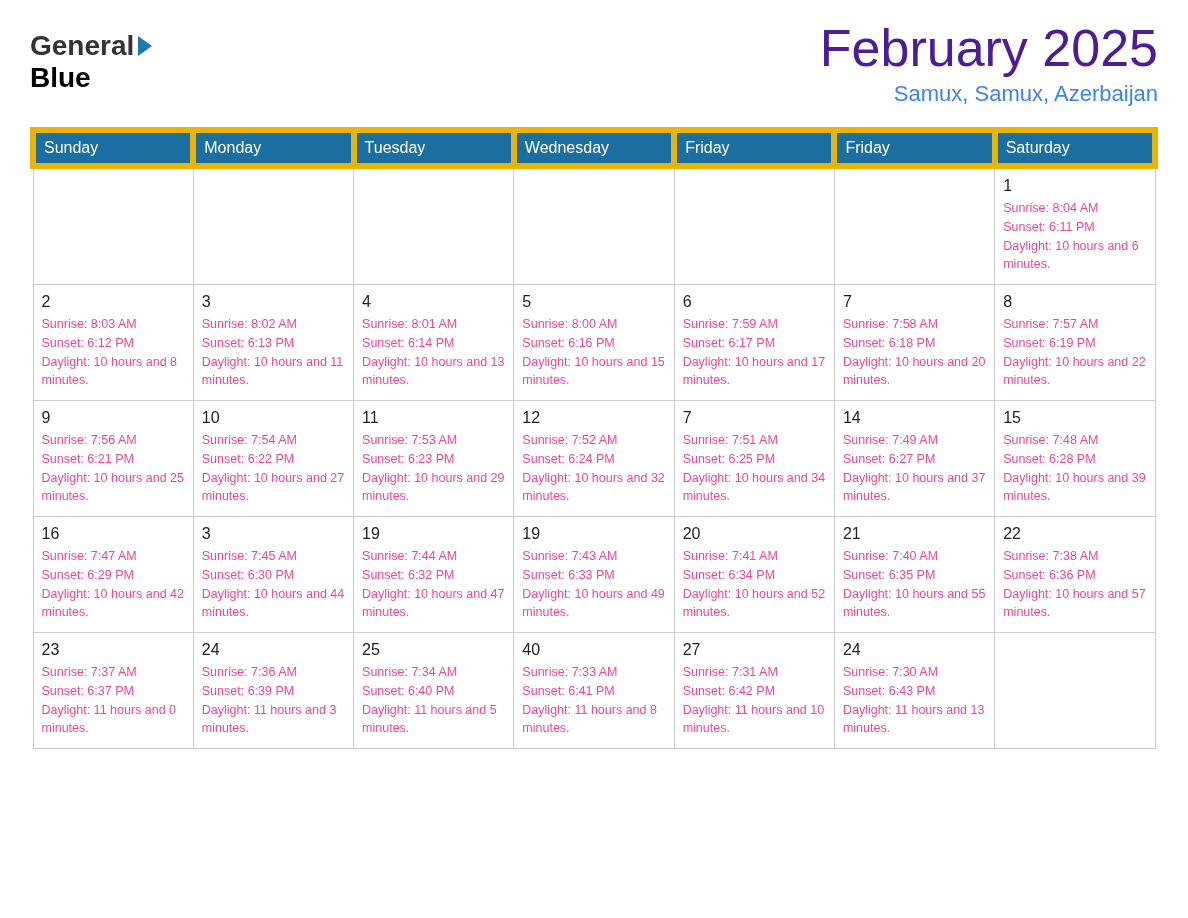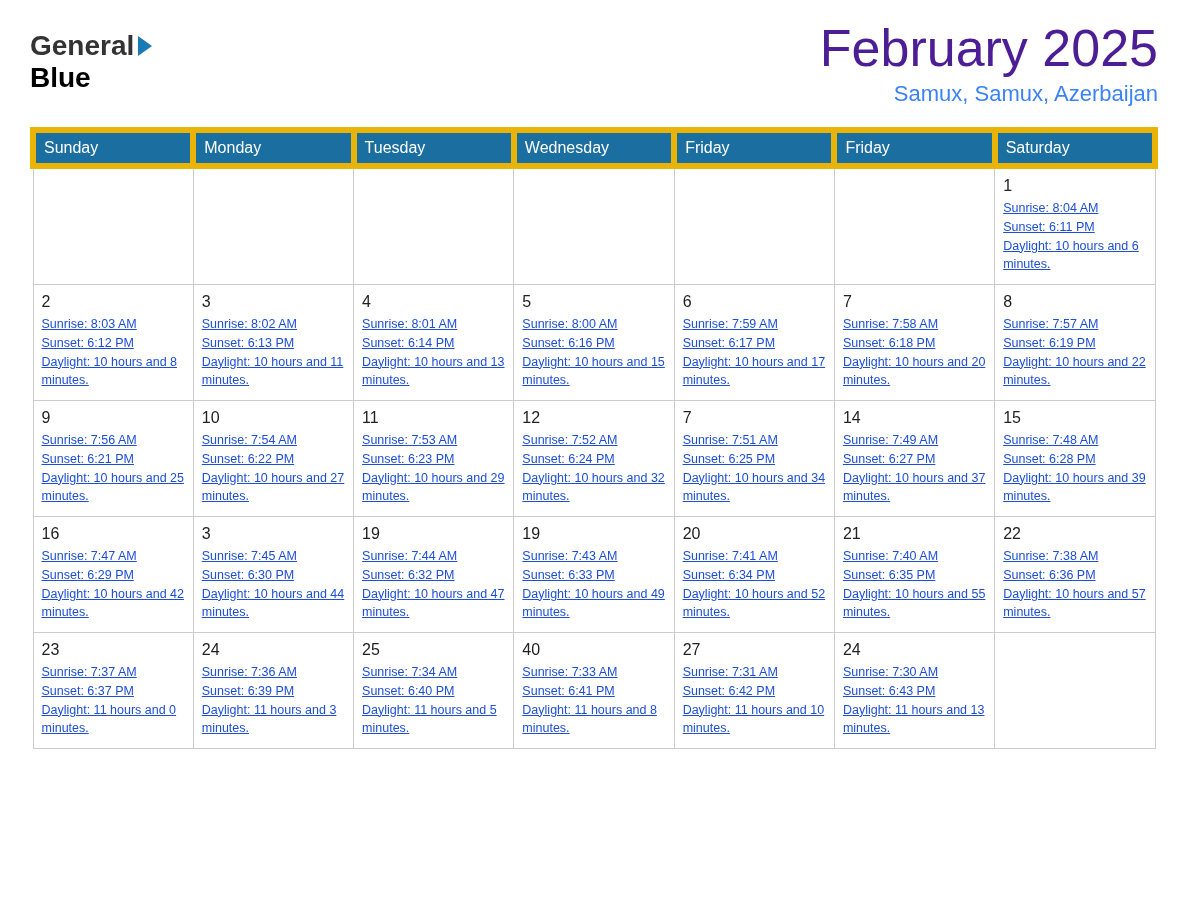--- a/index.html
+++ b/index.html
@@ -85,23 +85,22 @@
     }
     tbody tr td .day-num {
       font-size: 16px;
       font-weight: normal;
       color: #222;
       display: block;
       margin-bottom: 4px;
     }
     tbody tr td .day-info {
       font-size: 12.5px;
-      color: #1d4ed8;
+      color: #ec4899;
       line-height: 1.5;
-      text-decoration: underline;
     }
     tbody tr td.empty {
       background: #fff;
     }
     .logo-text-row {
       display: flex;
       align-items: center;
     }
   </style>
 </head>

